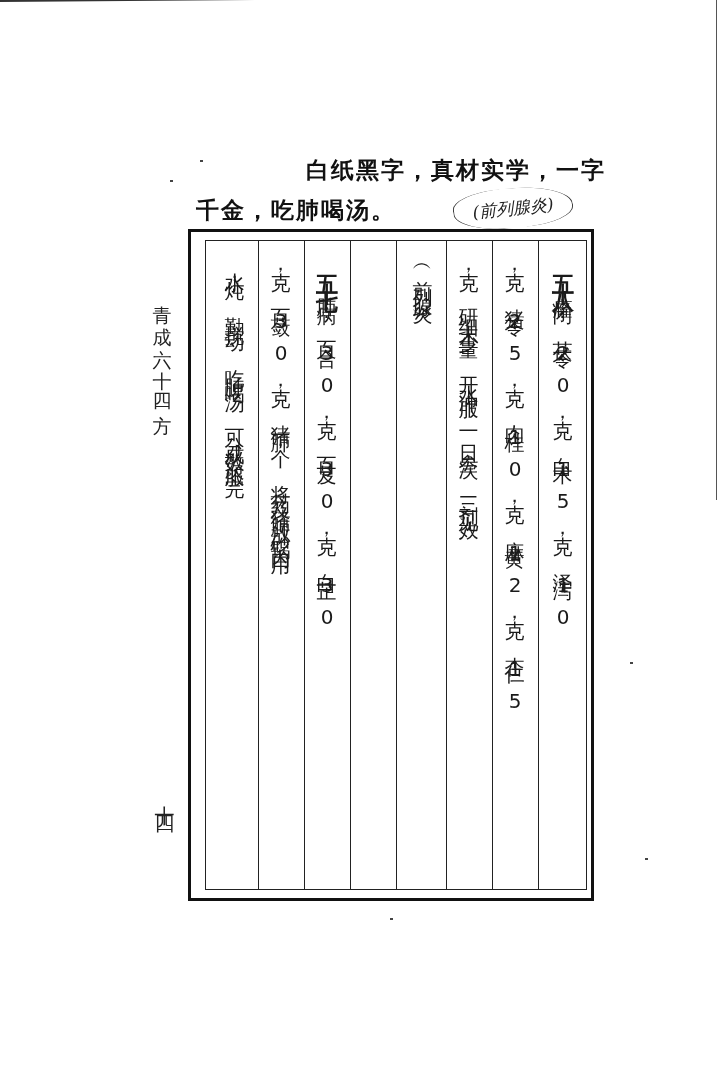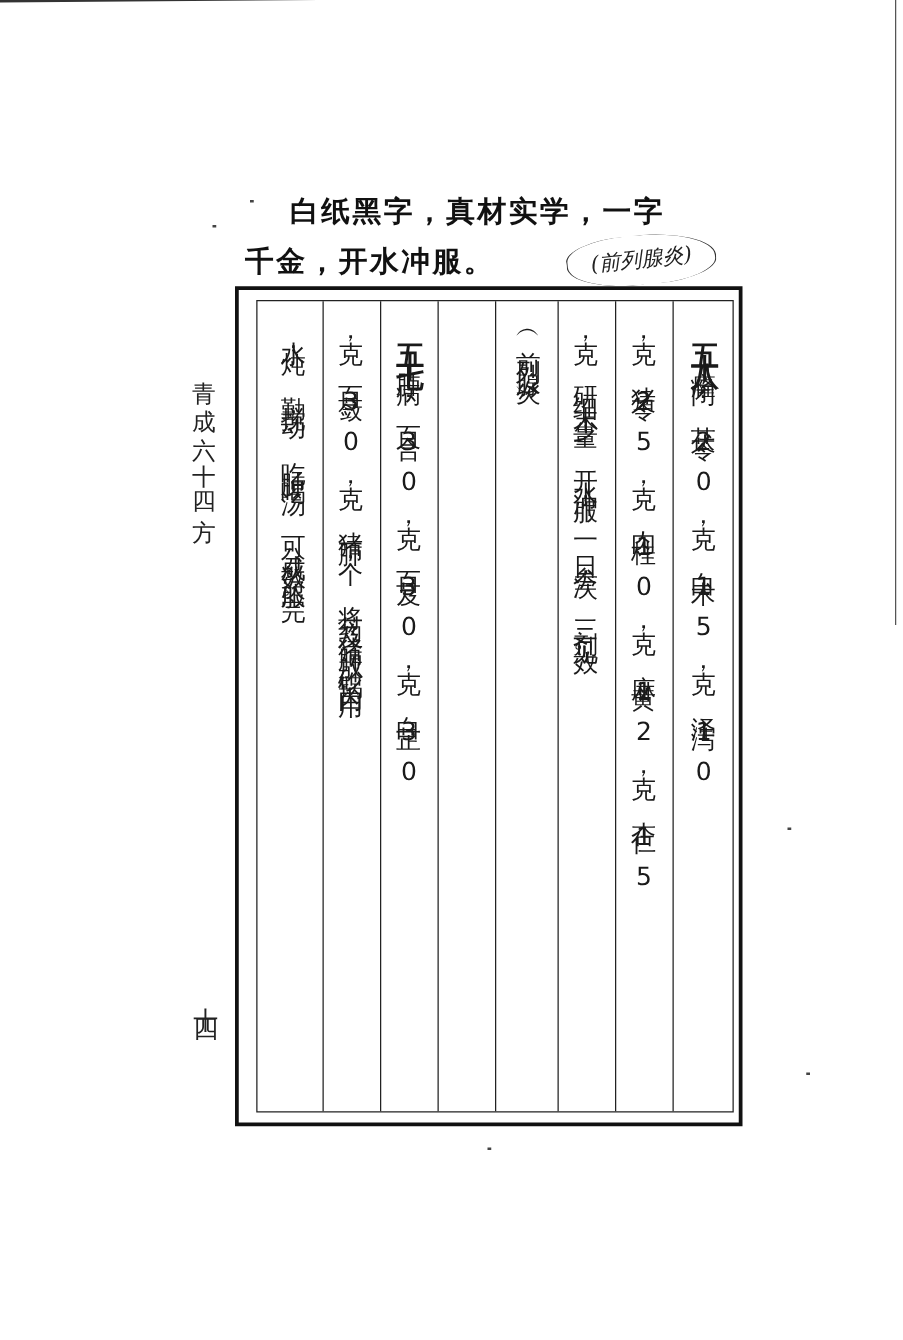--- a/index.html
+++ b/index.html
@@ -12,21 +12,21 @@
     background:#333; transform:rotate(-0.45deg); transform-origin:left top;
   }
   .scan-edge-right {
     position:absolute; left:716px; top:0; width:1px; height:500px; background:#555;
   }
   .motto {
     position:absolute; left:196px; top:150px; width:410px;
     font-family: "DejaVu Serif", serif; font-size:23px; font-weight:bold;
     line-height:40px; letter-spacing:2px; color:#111;
   }
-  .motto .line1 { display:block; padding-left:36px; }
+  .motto .line1 { display:block; padding-left:36px;text-align:right; }
   .motto .line2 { display:block; }
   .handnote {
     position:absolute; left:453px; top:188px; width:118px; height:40px;
     border:1.5px solid #333; border-radius:40% 55% 40% 50%;
     border-top:none; border-bottom:none;
     font-family:"DejaVu Serif", serif; font-size:17px; font-style:italic;
     color:#222; text-align:center; line-height:40px;
     transform:rotate(-6deg);
   }
   .frame {
@@ -59,21 +59,21 @@
   .speck { position:absolute; width:3px; height:2px; background:#444; }
 </style>
 </head>
 <body>
 
 <div class="scan-edge-top"></div>
 <div class="scan-edge-right"></div>
 
 <div class="motto">
   <span class="line1">白纸黑字，真材实学，一字</span>
-  <span class="line2">千金，开水冲服。</span>
+  <span class="line2">千金，吃肺喝汤。</span>
 </div>
 
 <div class="handnote">(前列腺炎)</div>
 
 <div class="frame">
   <div class="inner">
     <div class="col" style="width:48px;">
       <span class="head">五十八</span><span>癃闭：茯苓20克，白术15克，泽泻10</span>
     </div>
     <div class="col" style="width:46px;">

